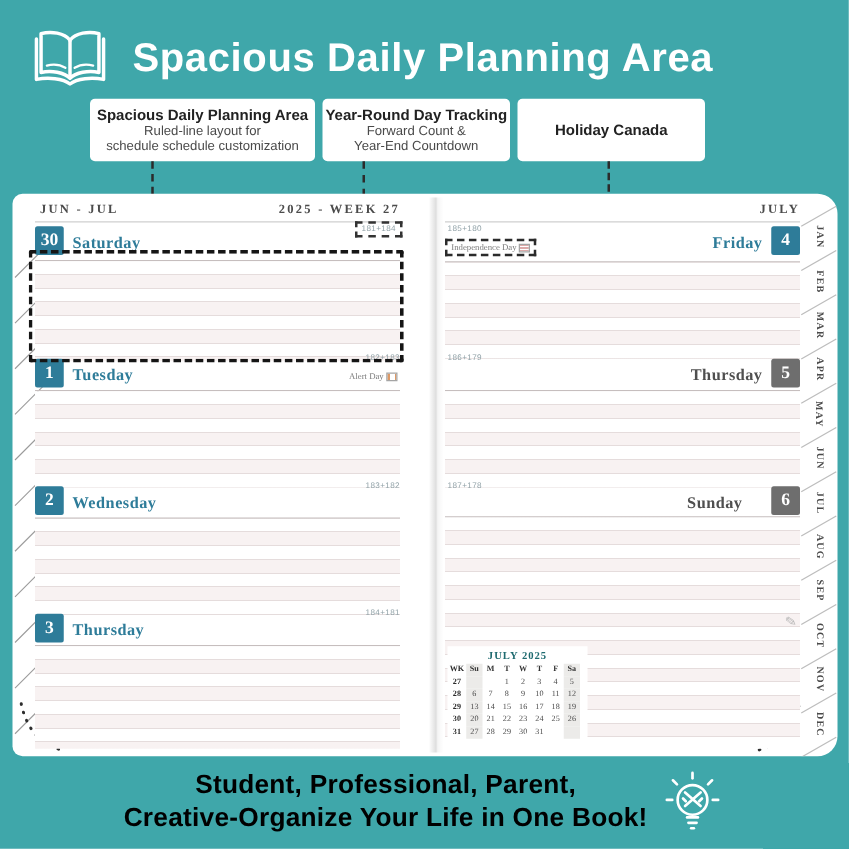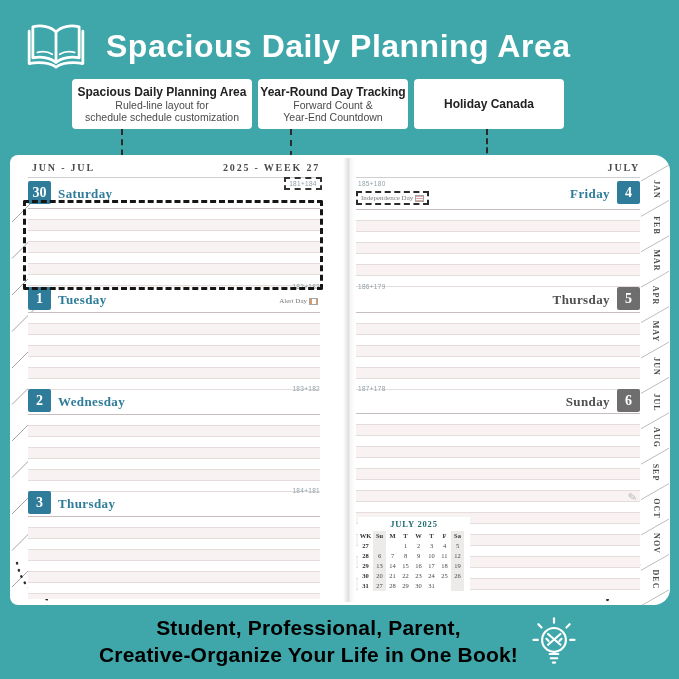--- a/index.html
+++ b/index.html
@@ -220,21 +220,21 @@
     <div class="cnt" style="left:2px; top:1px;">186+179</div>
     <div class="sq g" style="right:0; top:5px;">5</div>
     <div class="dname g" style="right:30px; top:10px;">Thursday</div>
     <div class="hrule" style="top:30px;"></div>
     <div class="ruled" style="top:31px; height:77px;"></div>
   </div>
 
   <div class="dayblock r" style="left:346px; top:229px; height:216px;">
     <div class="cnt" style="left:2px; top:1px;">187+178</div>
     <div class="sq g" style="right:0; top:5px;">6</div>
-    <div class="dname g" style="right:30px; top:10px;margin-left:15px;">Sunday</div>
+    <div class="dname g" style="right:46px; top:10px;margin-left:15px;">Sunday</div>
     <div class="hrule" style="top:29px;"></div>
     <div class="ruled" style="top:30px; height:185px;"></div>
   </div>
   <span class="pencil" style="left:618px; top:336px;">✎</span>
 
   <div class="minical">
     <div class="mc-title">JULY 2025</div>
     <div class="mc-grid">
       <b>WK</b>
         <b>Su</b>

